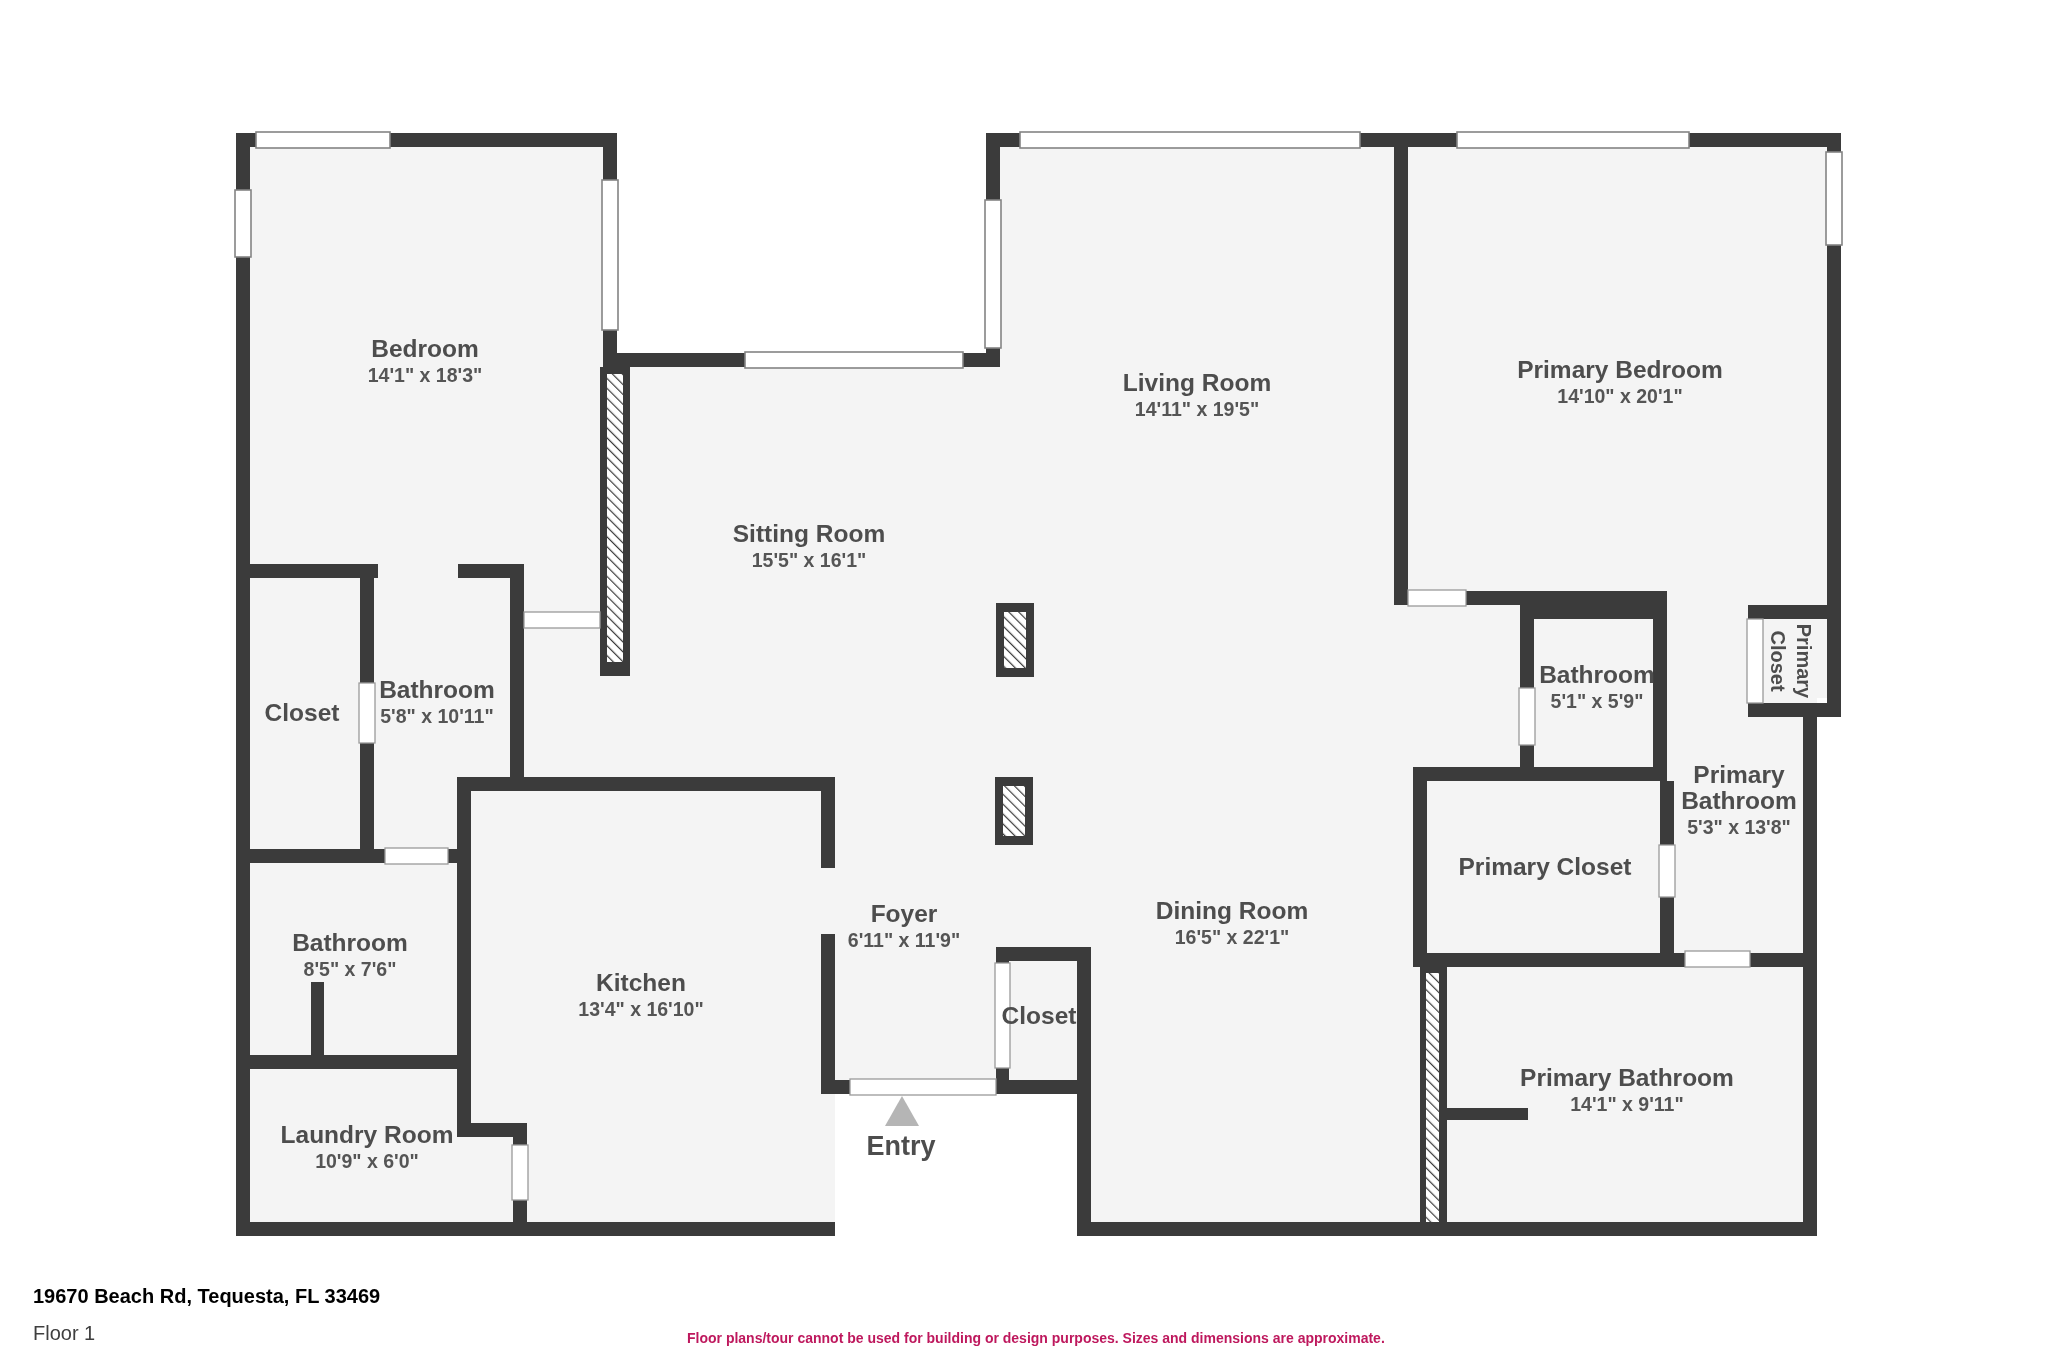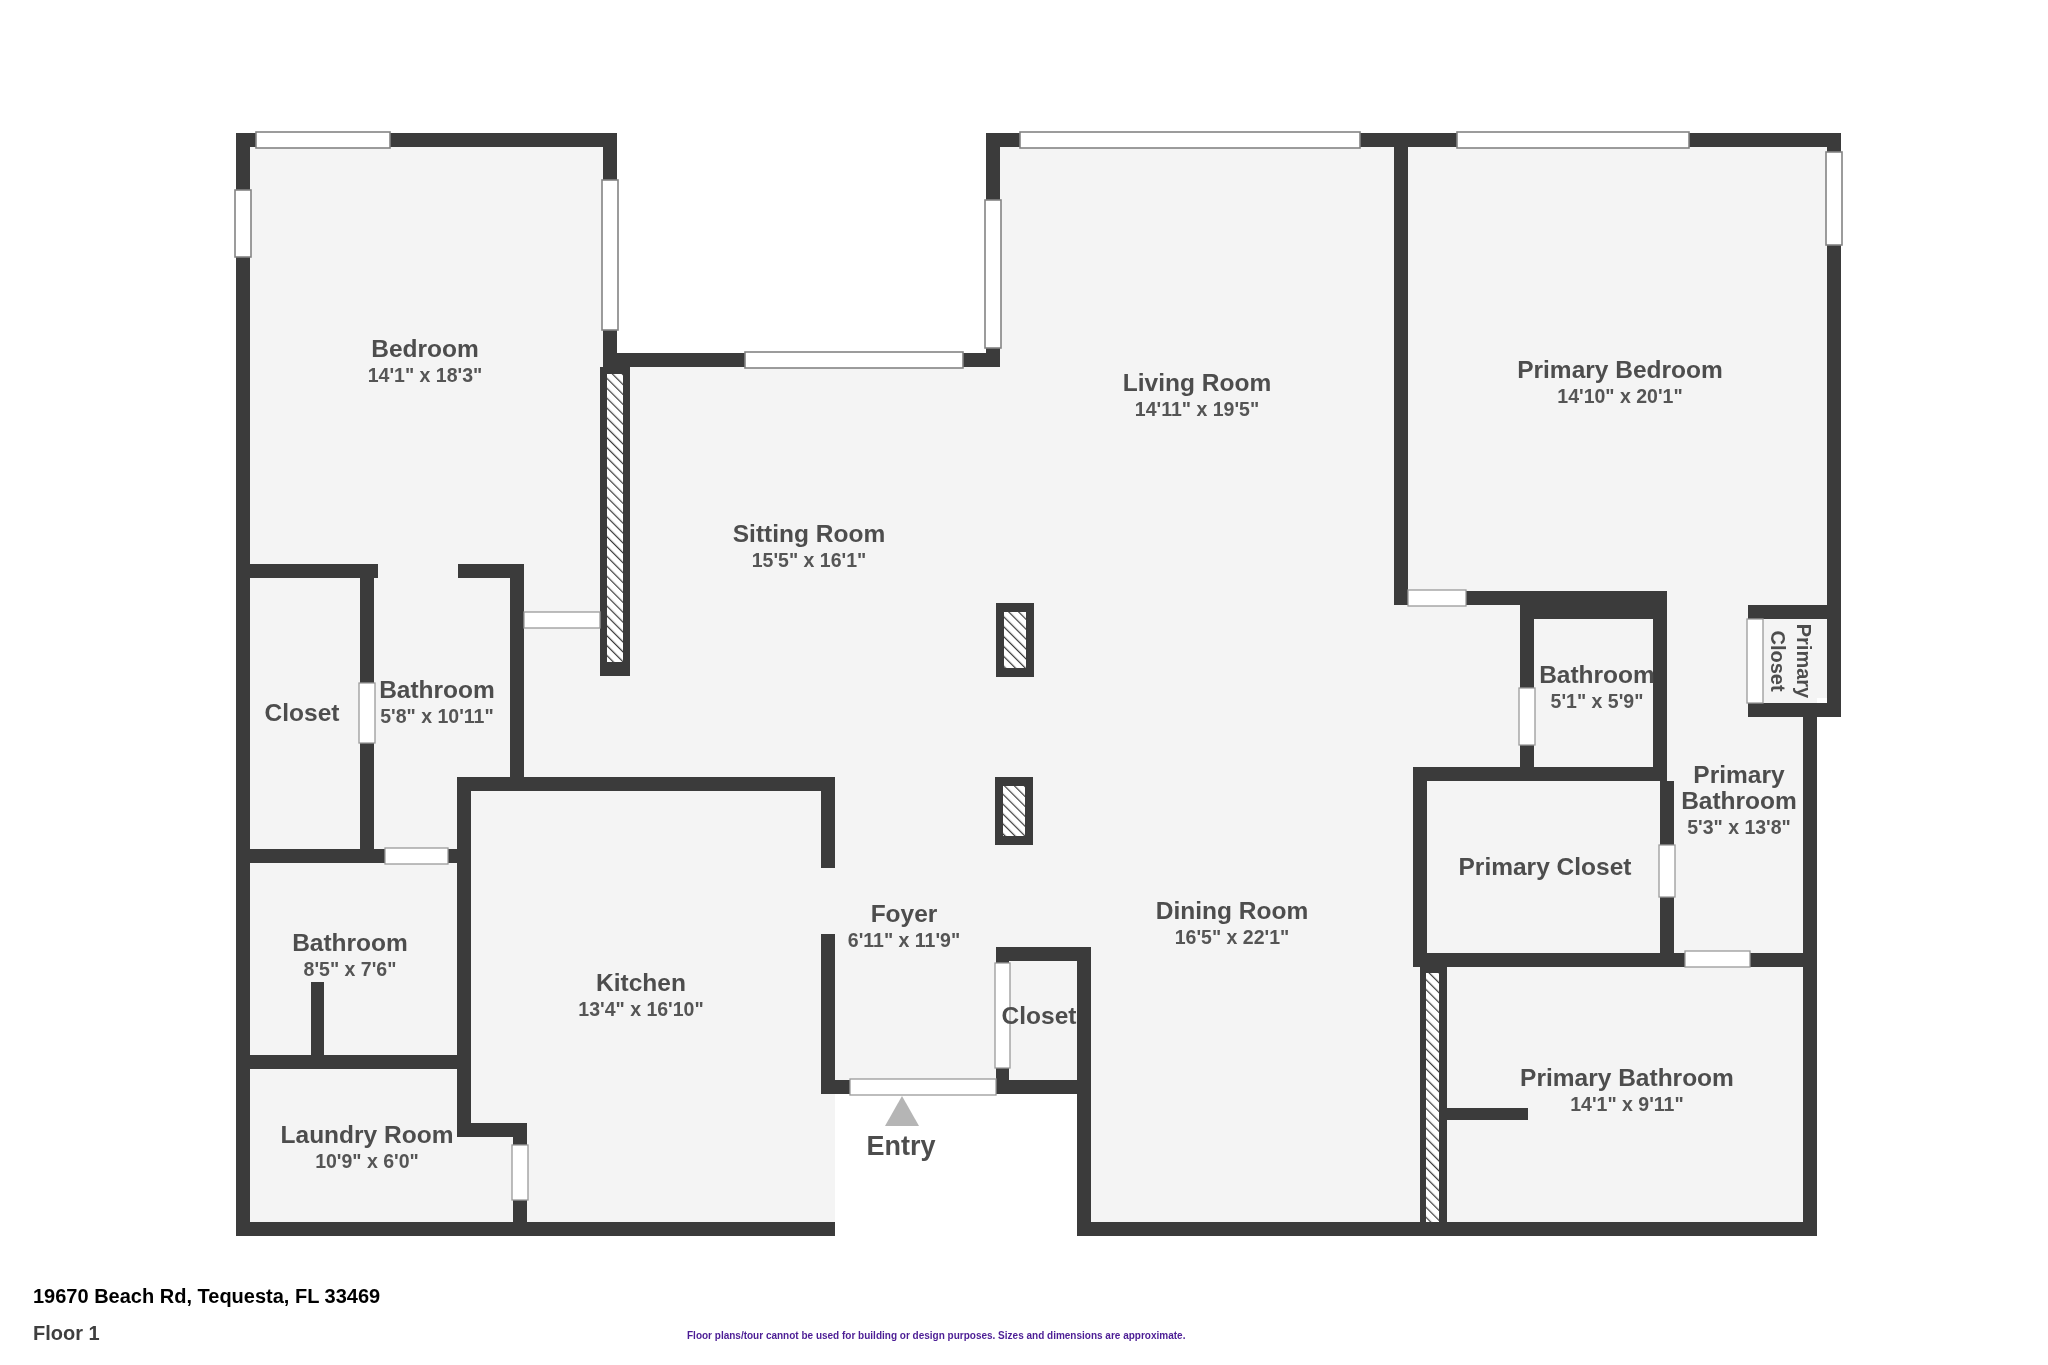--- a/index.html
+++ b/index.html
@@ -1,21 +1,21 @@
 <!DOCTYPE html>
 <html><head>
 <meta charset="utf-8">
 <style>
   html,body{margin:0;padding:0;background:#ffffff;}
   body{width:2048px;height:1365px;position:relative;font-family:"Liberation Sans",sans-serif;overflow:hidden;}
   .plan-wrap{position:absolute;left:0;top:0;width:1684px;height:1365px;}
   svg{position:absolute;left:0;top:0;display:block;}
   .footer-address{position:absolute;left:33px;top:1285px;font-size:20px;font-weight:700;color:#000000;}
-  .footer-floor{position:absolute;left:33px;top:1322px;font-size:20px;font-weight:700;color:#3f3f3f;}
-  .footer-disclaimer{position:absolute;left:687px;top:1330px;font-size:10px;font-weight:700;color:#4c1d95;}
+  .footer-floor{position:absolute;left:33px;top:1322px;font-size:20px;font-weight:400;color:#3f3f3f;}
+  .footer-disclaimer{position:absolute;left:687px;top:1330px;font-size:14px;font-weight:700;color:#be185d;}
   text{font-family:"Liberation Sans",sans-serif;font-weight:700;}
 </style>
 </head>
 <body>
 
 <div class="plan-wrap">
   <svg width="2048" height="1365" xmlns="http://www.w3.org/2000/svg" viewBox="0 0 2048 1365">
       <defs>
         <pattern id="hatch" width="7" height="7" patternUnits="userSpaceOnUse" patternTransform="rotate(-45)">
           <rect width="7" height="7" fill="#ffffff"></rect>

